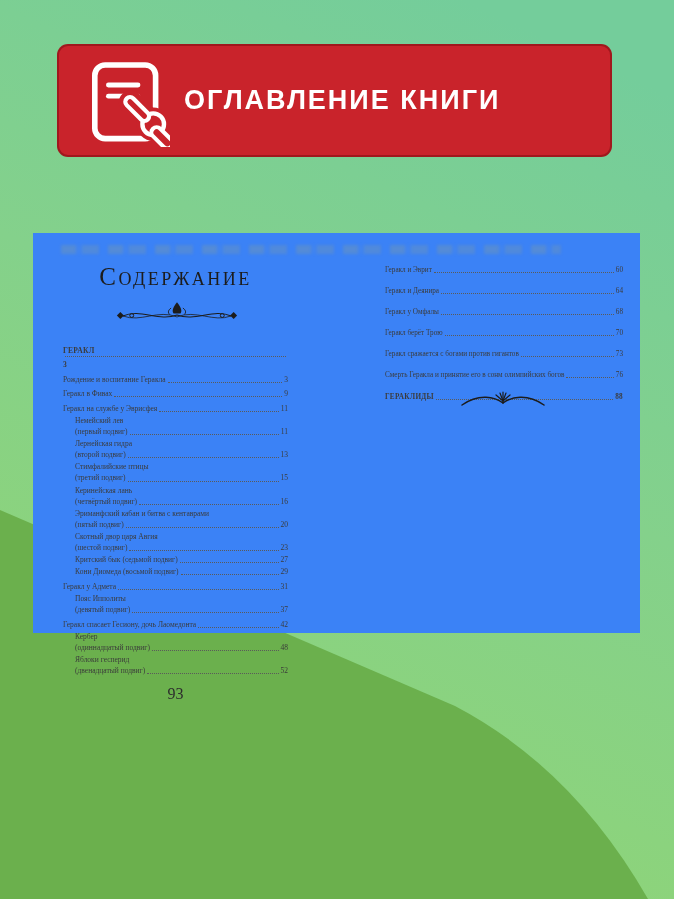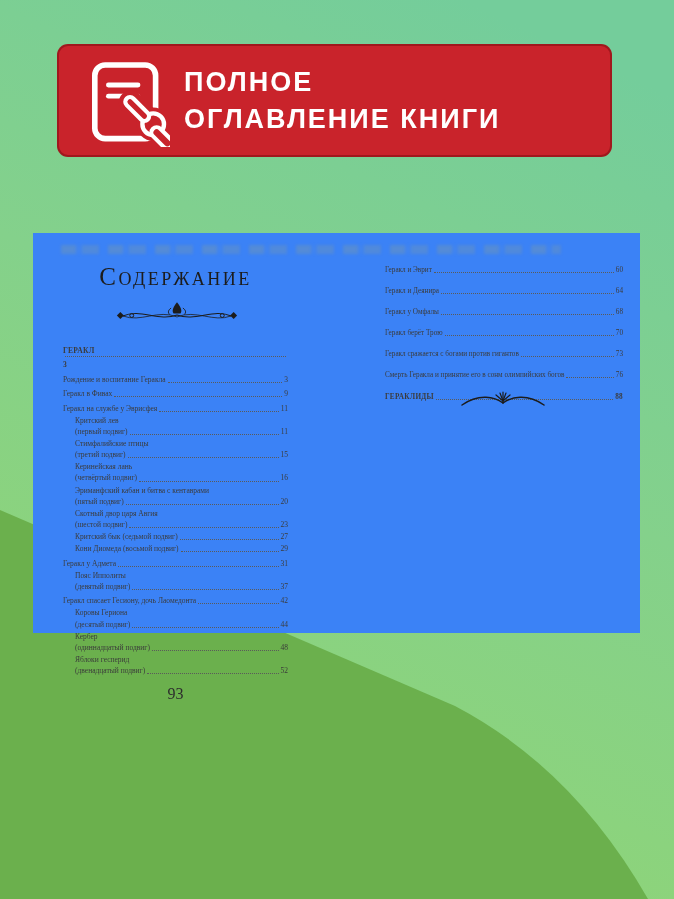--- a/index.html
+++ b/index.html
@@ -79,21 +79,20 @@
     <circle cx="99" cy="84" r="13.5" fill="#c9232b" stroke="#ffffff" stroke-width="5.5"></circle>
 
     <line x1="70" y1="56" x2="88" y2="74" stroke="#ffffff" stroke-width="17" stroke-linecap="round"></line>
     <line x1="70" y1="56" x2="88" y2="74" stroke="#c9232b" stroke-width="6.5" stroke-linecap="round"></line>
 
     <g transform="rotate(45 110 101)">
       <rect x="94" y="94.5" width="32" height="13" rx="6.5" fill="#c9232b" stroke="#ffffff" stroke-width="5"></rect>
     </g>
   </svg>
   <div class="banner-text">
-    <div>ПОЛНОЕ</div>
     <div>ОГЛАВЛЕНИЕ КНИГИ</div>
   </div>
 </div>
 
 <div class="book-page">
   <div class="bleed"></div>
 
   <div class="page-title">Содержание</div>
 
   <svg class="ornament1" viewBox="0 0 130 28" aria-hidden="true">
@@ -123,25 +122,33 @@
       <span class="t">Геракл в Фивах</span>
         <span class="dots"></span>
         <span class="pg">9</span>
     </div>
     <div class="row main">
       <span class="t">Геракл на службе у Эврисфея</span>
         <span class="dots"></span>
         <span class="pg">11</span>
     </div>
     <div class="grp">
-      <div class="t">Критский лев</div>
+      <div class="t">Немейский лев</div>
       <div class="row">
           <span class="t">(первый подвиг)</span>
           <span class="dots"></span>
           <span class="pg">11</span>
+        </div>
+    </div>
+    <div class="grp">
+      <div class="t">Лернейская гидра</div>
+      <div class="row">
+          <span class="t">(второй подвиг)</span>
+          <span class="dots"></span>
+          <span class="pg">13</span>
         </div>
     </div>
     <div class="grp">
       <div class="t">Стимфалийские птицы</div>
       <div class="row">
           <span class="t">(третий подвиг)</span>
           <span class="dots"></span>
           <span class="pg">15</span>
         </div>
     </div>
@@ -189,28 +196,20 @@
       <div class="row">
           <span class="t">(девятый подвиг)</span>
           <span class="dots"></span>
           <span class="pg">37</span>
         </div>
     </div>
     <div class="row main">
       <span class="t">Геракл спасает Гесиону, дочь Лаомедонта</span>
         <span class="dots"></span>
         <span class="pg">42</span>
-    </div>
-    <div class="grp">
-      <div class="t">Коровы Гериона</div>
-      <div class="row">
-          <span class="t">(десятый подвиг)</span>
-          <span class="dots"></span>
-          <span class="pg">44</span>
-        </div>
     </div>
     <div class="grp">
       <div class="t">Кербер</div>
       <div class="row">
           <span class="t">(одиннадцатый подвиг)</span>
           <span class="dots"></span>
           <span class="pg">48</span>
         </div>
     </div>
     <div class="grp">

